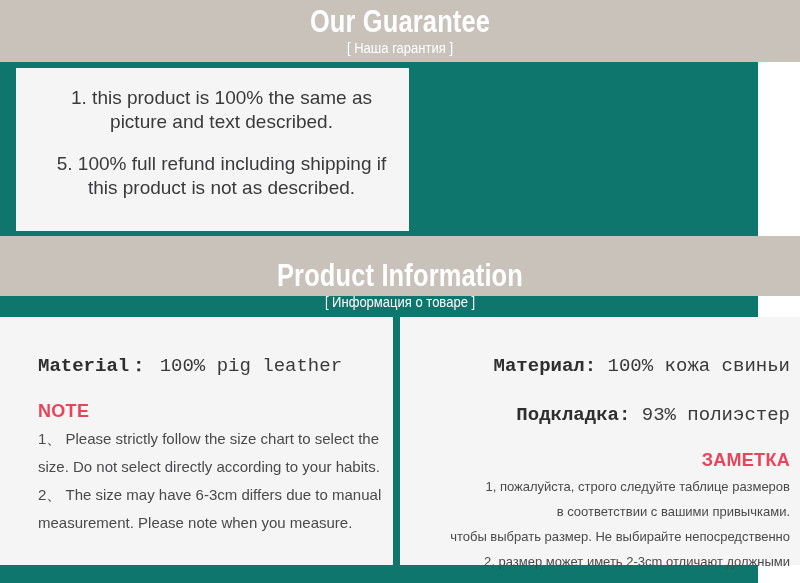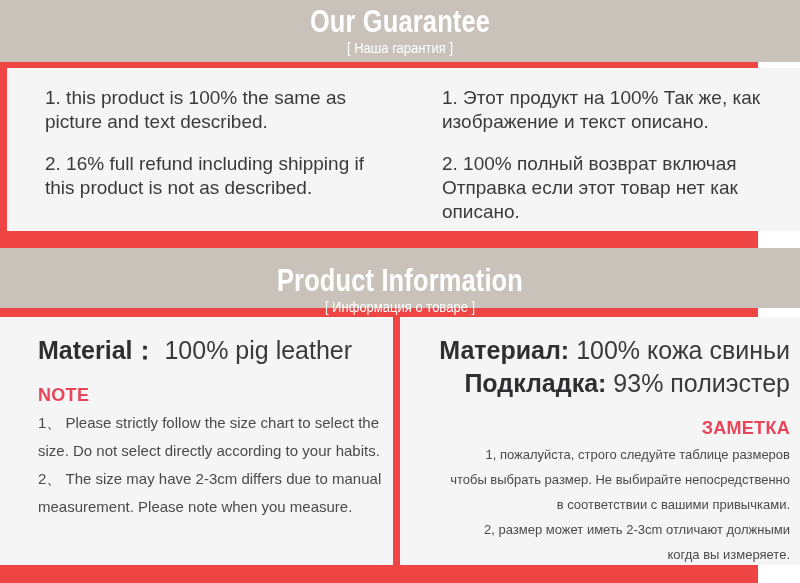--- a/index.html
+++ b/index.html
@@ -10,21 +10,21 @@
   body {
     width: 800px;
     height: 583px;
     font-family: "Liberation Sans", sans-serif;
     overflow: hidden;
   }
   .page {
     position: relative;
     width: 758px;
     height: 583px;
-    background: #ef4444;
+    background: #0f766e;
   }
 
   
   .banner {
     position: absolute;
     left: 0;
     width: 800px;
     background: #c9c2bb;
     text-align: center;
     box-sizing: border-box;
@@ -45,33 +45,33 @@
     font-weight: normal;
     color: #ffffff;
     font-size: 14px;
     line-height: 18px;
     transform: scaleX(0.93);
     transform-origin: center center;
     white-space: nowrap;
   }
 
   #banner-guarantee { top: 0; height: 62px; padding-top: 5px; }
-  #banner-product  { top: 248px; height: 60px; padding-top: 16px; }
+  #banner-product  { top: 236px; height: 60px; padding-top: 23px; }
 
   
   .panel {
     position: absolute;
     background: #f5f5f5;
     box-sizing: border-box;
   }
 
   
   #guar-left {
-    left: 7px; top: 68px;
-    width: 393px; height: 163px;
+    left: 16px; top: 68px;
+    width: 393px; height: 163px; text-align: center;
   }
   #guar-right {
     left: 400px; top: 68px;
     width: 400px; height: 163px;
   }
   .guar-inner-left  { padding: 18px 20px 0 38px; }
   .guar-inner-right { padding: 18px 20px 0 42px; }
 
   .guar-para {
     color: #3a3a3c;
@@ -88,25 +88,26 @@
     width: 393px; height: 248px;
   }
   #prod-right {
     left: 400px; top: 317px;
     width: 400px; height: 248px; text-align: right;
   }
   .prod-inner-left  { padding: 17px 14px 0 38px; }
   .prod-inner-right { padding: 17px 10px 0 32px; }
 
   .spec-line {
-    font-size: 25px;
+    font-size: 19px;
     line-height: 33px;
     color: #3a3a3c;
     white-space: nowrap;
-    font-family: Liberation Sans, sans-serif;
+    font-family: Liberation Mono, monospace;
+    margin-top: 16px;
   }
   .spec-label {
     font-weight: bold;
     color: #2f2f31;
   }
   .spec-value {
     font-weight: normal;
     color: #3a3a3c;
   }
 
@@ -140,70 +141,64 @@
 <div class="page">
 
   <div class="banner" id="banner-guarantee">
     <div class="banner-title">Our Guarantee</div>
     <div class="banner-sub">[ Наша гарантия ]</div>
   </div>
 
   <div class="panel" id="guar-left">
     <div class="guar-inner-left">
       <p class="guar-para">1. this product is 100% the same as picture and text described.</p>
-      <p class="guar-para">2. 16% full refund including shipping if this product is not as described.</p>
+      <p class="guar-para">5. 100% full refund including shipping if this product is not as described.</p>
     </div>
   </div>
 
-  <div class="panel" id="guar-right">
-    <div class="guar-inner-right">
-      <p class="guar-para">1. Этот продукт на 100% Так же, как изображение и текст описано.</p>
-      <p class="guar-para">2. 100% полный возврат включая Отправка если этот товар нет как описано.</p>
-    </div>
-  </div>
 
   <div class="banner" id="banner-product">
     <div class="banner-title">Product Information</div>
     <div class="banner-sub">[ Информация о товаре ]</div>
   </div>
 
   <div class="panel" id="prod-left">
     <div class="prod-inner-left">
 
       <div class="spec-line">
         <span class="spec-label">Material：</span>
         <span class="spec-value">100% pig leather</span>
       </div>
 
 
       <div class="note-heading">NOTE</div>
 
       <div class="note-line">1、 Please strictly follow the size chart to select the</div>
       <div class="note-line">size. Do not select directly according to your habits.</div>
-      <div class="note-line">2、 The size may have 2-3cm differs due to manual</div>
+      <div class="note-line">2、 The size may have 6-3cm differs due to manual</div>
       <div class="note-line">measurement. Please note when you measure.</div>
     </div>
   </div>
 
   <div class="panel" id="prod-right">
     <div class="prod-inner-right">
 
       <div class="spec-line">
         <span class="spec-label">Материал:</span>
         <span class="spec-value">100% кожа свиньи</span>
       </div>
 
       <div class="spec-line">
         <span class="spec-label">Подкладка:</span>
         <span class="spec-value">93% полиэстер</span>
       </div>
 
       <div class="note-heading">ЗАМЕТКА</div>
 
       <div class="note-line">1, пожалуйста, строго следуйте таблице размеров</div>
+      <div class="note-line">в соответствии с вашими привычками.</div>
       <div class="note-line">чтобы выбрать размер. Не выбирайте непосредственно</div>
-      <div class="note-line">в соответствии с вашими привычками.</div>
       <div class="note-line">2, размер может иметь 2-3cm отличают должными</div>
       <div class="note-line">когда вы измеряете.</div>
     </div>
   </div>
 
 </div>
 
 </body></html>

